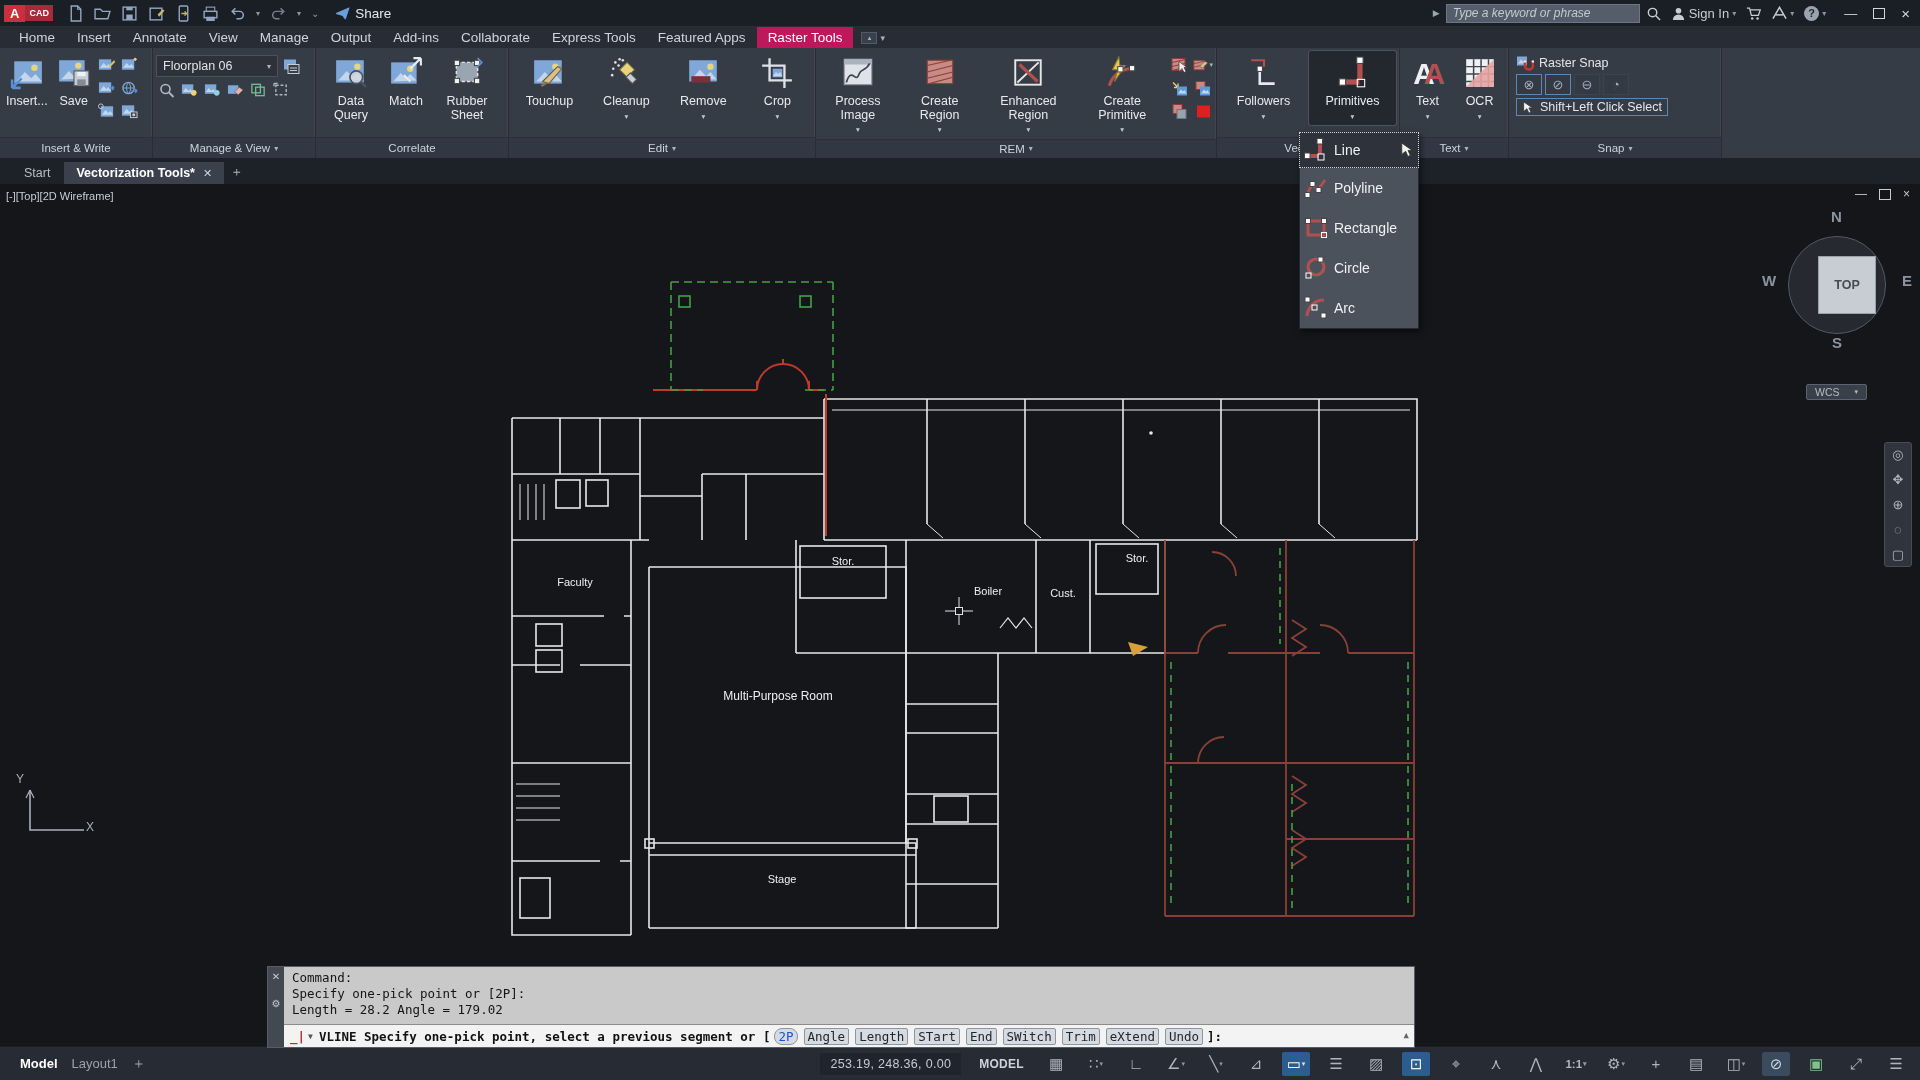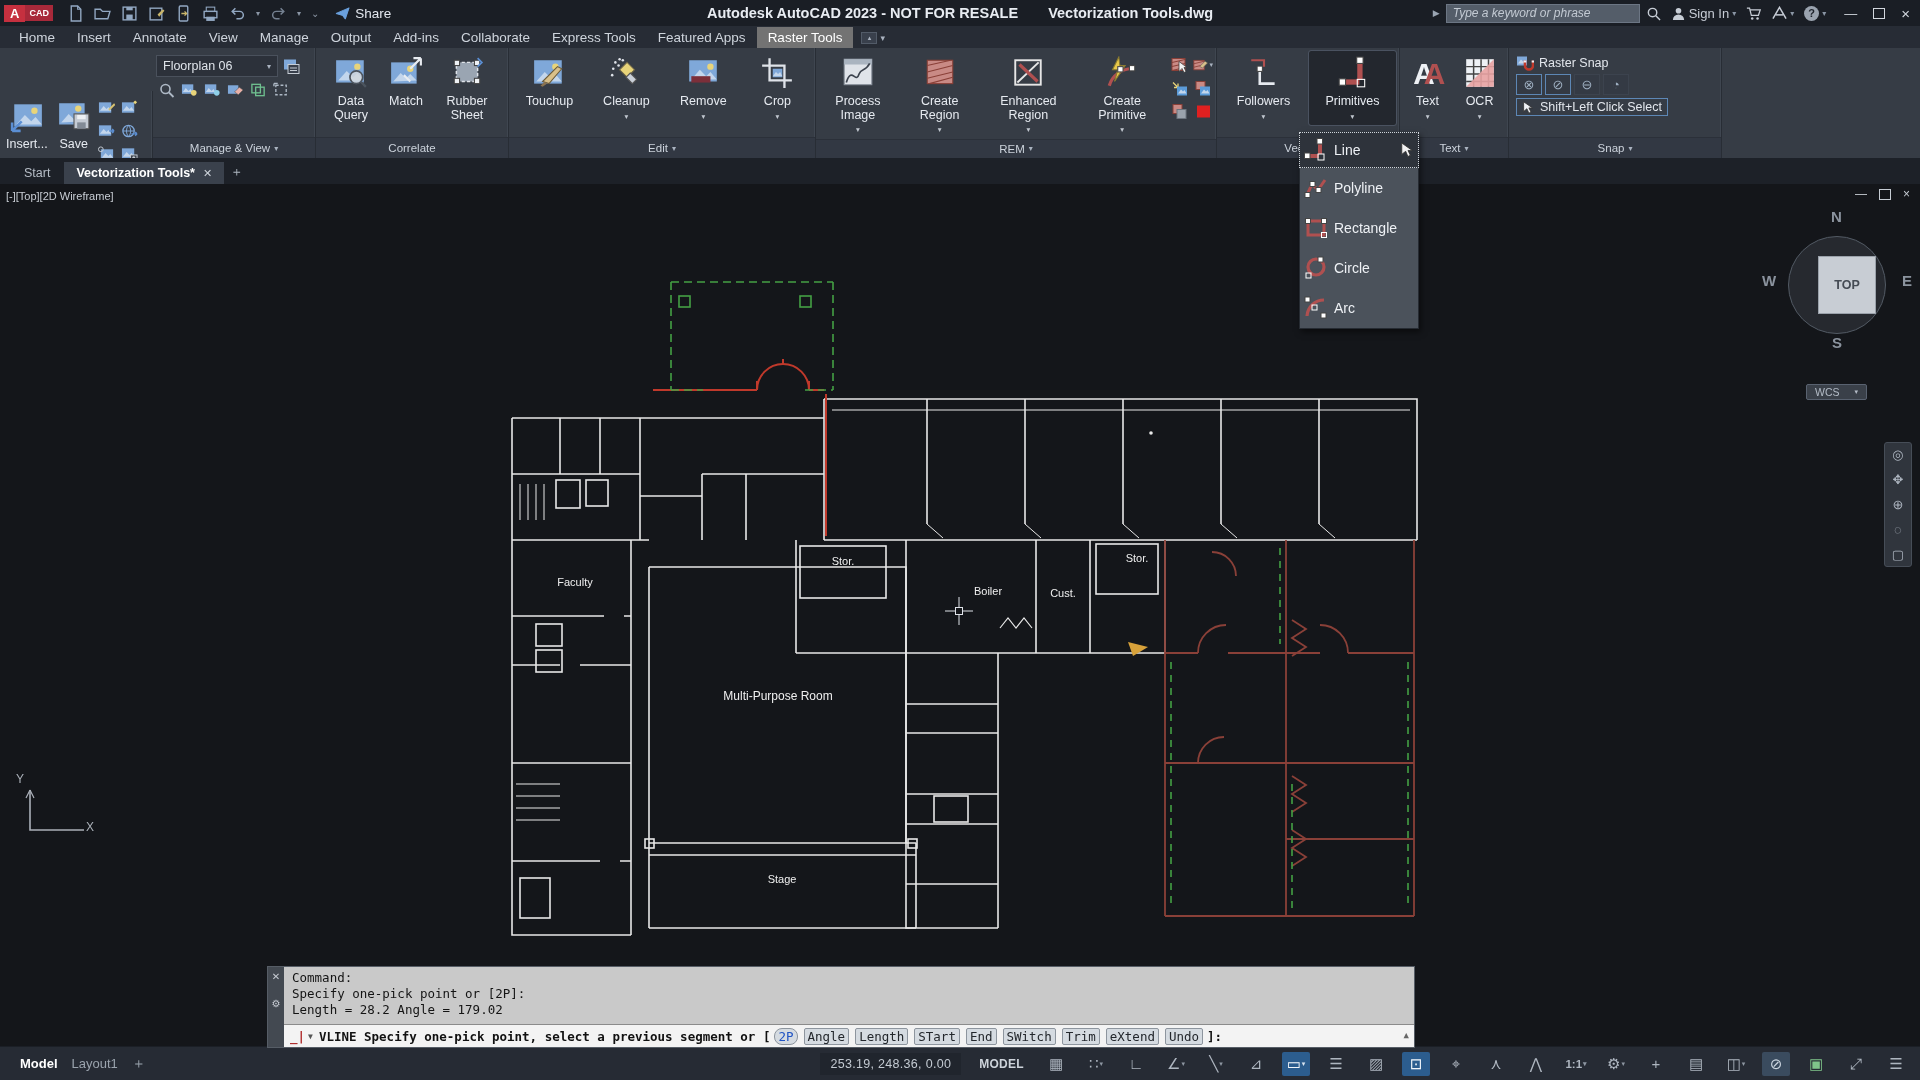--- a/index.html
+++ b/index.html
@@ -24,21 +24,21 @@
        font-style:italic;font-size:12px;padding:0 6px;font-family:"Liberation Sans",sans-serif;}
   .srch input::placeholder{color:#c3cad3;}
   .tbi{color:#c7cdd6;font-size:13px;display:flex;align-items:center;gap:3px;}
   .helpq{width:15px;height:15px;border-radius:50%;background:#9aa3af;color:#1d222a;font-weight:bold;
        font-size:11px;display:flex;align-items:center;justify-content:center;}
   .winbtns{display:flex;gap:16px;margin-left:8px;color:#d2d7de;font-size:13px;align-items:center;}
   .wb-box{width:10px;height:9px;border:1px solid #d2d7de;display:inline-block;}
   
   .menubar{position:absolute;top:26px;left:0;right:0;height:22px;background:#272c35;display:flex;align-items:flex-end;padding-left:8px;}
   .mtab{padding:3px 11px;font-size:13.5px;color:#ced4dc;}
-  .mtab.active{background:#737373;color:#fff;}
+  .mtab.active{background:#be185d;color:#fff;}
   .rib-toggle{margin-left:8px;color:#a9b2bf;font-size:9px;display:flex;align-items:center;gap:3px;padding-bottom:4px;}
   .rib-toggle .bx{width:14px;height:10px;background:#39404c;border:1px solid #525b68;display:inline-flex;align-items:center;justify-content:center;font-size:7px;}
   
   .ribbon{position:absolute;top:48px;left:0;right:0;height:110px;background:#363c45;border-bottom:1px solid #20242b;display:flex;}
   .panel{display:flex;flex-direction:column;border-right:1px solid #282d35;box-shadow:inset -1px 0 0 #3f4650;}
   .pbody{height:88px;display:flex;align-items:flex-start;padding:3px 3px 0 3px;gap:2px;}
   .pfoot{height:20px;background:#323843;display:flex;align-items:center;justify-content:center;gap:4px;
         font-size:11.5px;color:#ccd3dc;border-top:1px solid #2b3039;}
   .pfoot .car{font-size:8px;color:#aab3c0;}
   .bb{display:flex;flex-direction:column;align-items:center;text-align:center;font-size:12.5px;line-height:13.5px;
@@ -174,24 +174,20 @@
         </svg>
       <span class="car">▾</span>
       <span class="car" style="font-size:10px;">⌄</span>
       <div class="share">
         <svg width="15" height="15" viewBox="0 0 16 16">
             <path d="M1 8l14-6-4 12-3-4zM8 10L15 2" fill="#6aa0dd" stroke="#6aa0dd" stroke-width="1"></path>
           </svg>
         <span>Share</span>
       </div>
     </div>
-    <div class="tb-title">
-      <span>Autodesk AutoCAD 2023 - NOT FOR RESALE</span>
-      <span class="doc">Vectorization Tools.dwg</span>
-    </div>
     <div class="tb-right">
       <div class="srch">
         <span class="pre">▶</span>
         <input placeholder="Type a keyword or phrase" style="">
         <svg width="15" height="15" viewBox="0 0 16 16">
             <circle cx="7" cy="7" r="4.5" fill="none" stroke="#c7cdd6" stroke-width="1.5"></circle>
             <path d="M10.5 10.5L15 15" stroke="#c7cdd6" stroke-width="1.5"></path>
           </svg>
       </div>
       <div class="tbi">
@@ -239,21 +235,21 @@
     <span class="mtab">Featured Apps</span>
     <span class="mtab active">Raster Tools</span>
     <span class="rib-toggle">
         <span class="bx">▴</span>
         <span>▾</span>
       </span>
   </div>
 
   <div class="ribbon">
 
-    <div class="panel" style="width:152px;margin-top:43px;">
+    <div class="panel" style="width:152px;">
       <div class="pbody">
         <div class="bb">
           <span class="ic">
             <svg width="36" height="34" viewBox="0 0 32 32">
                 <rect x="4" y="5" width="26" height="21" fill="#7fa8d9"></rect>
                 <path d="M6 24l8-9 6 6 4-4 6 7z" fill="#c3d6ec"></path>
                 <circle cx="23" cy="11" r="3" fill="#e8d47a"></circle>
                 <path d="M2 30l9-9M2 30h8M2 30v-8" stroke="#5b8fd4" stroke-width="2.4" fill="none"></path>
               </svg>
           </span>

